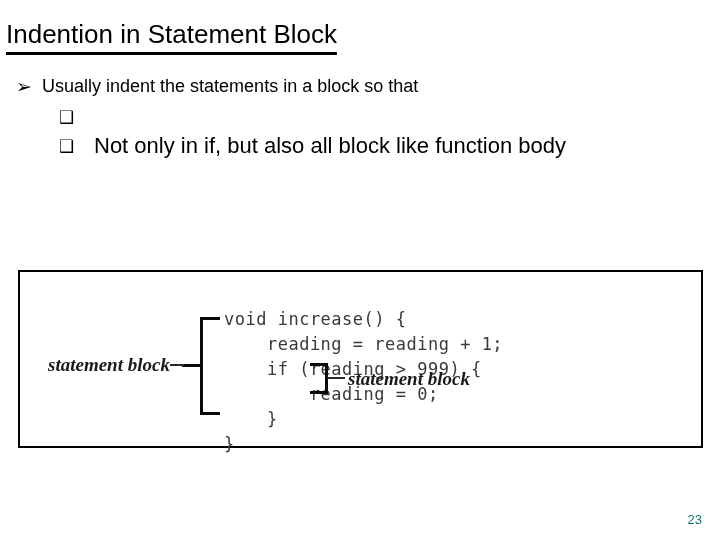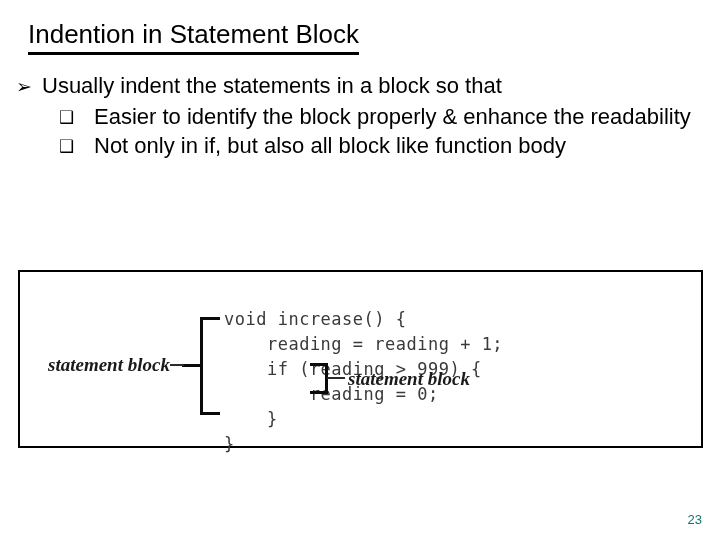--- a/index.html
+++ b/index.html
@@ -12,21 +12,21 @@
     height: 540px;
     position: relative;
     overflow: hidden;
     font-family: "Liberation Sans", sans-serif;
     color: #000000;
   }
 
   
   #slide-title {
     position: absolute;
-    left: 28px;
+    left: 6px;
     top: 18px;
     font-size: 26px;
     font-weight: 400;
     line-height: 32px;
     letter-spacing: 0px;
     white-space: nowrap;
     color: #000000;
   }
   #slide-title .title-text {
     border-bottom: 3px solid #000000;
@@ -69,21 +69,21 @@
   .glyph-square {
     font-size: 17px;
     width: 35px;
     padding-left: 1px;
   }
   .bullet-text {
     flex: 1 1 auto;
     font-family: "Liberation Sans", sans-serif;
     white-space: pre-wrap;
   }
-  .bullet-level-1 .bullet-text { font-size: 22px; }
+  .bullet-level-1 .bullet-text { font-size: 18px; }
   .bullet-level-2 .bullet-text { font-size: 22px; }
 
   
   #code-figure {
     position: absolute;
     left: 18px;
     top: 270px;
     width: 685px;
     height: 178px;
     border: 2px solid #000000;
@@ -193,21 +193,20 @@
 
 <div id="bullet-list">
 
   <div class="bullet-row bullet-level-1">
     <span class="bullet-glyph glyph-arrow">➢</span>
     <span class="bullet-text">Usually indent the statements in a block so that</span>
   </div>
 
   <div class="bullet-row bullet-level-2">
     <span class="bullet-glyph glyph-square">❑</span>
-    <span class="bullet-text">Easier to identify the block properly &amp; enhance the readability</span>
   </div>
 
   <div class="bullet-row bullet-level-2">
     <span class="bullet-glyph glyph-square">❑</span>
     <span class="bullet-text">Not only in if, but also all block like function body</span>
   </div>
 
 </div>
 
 <div id="code-figure">

